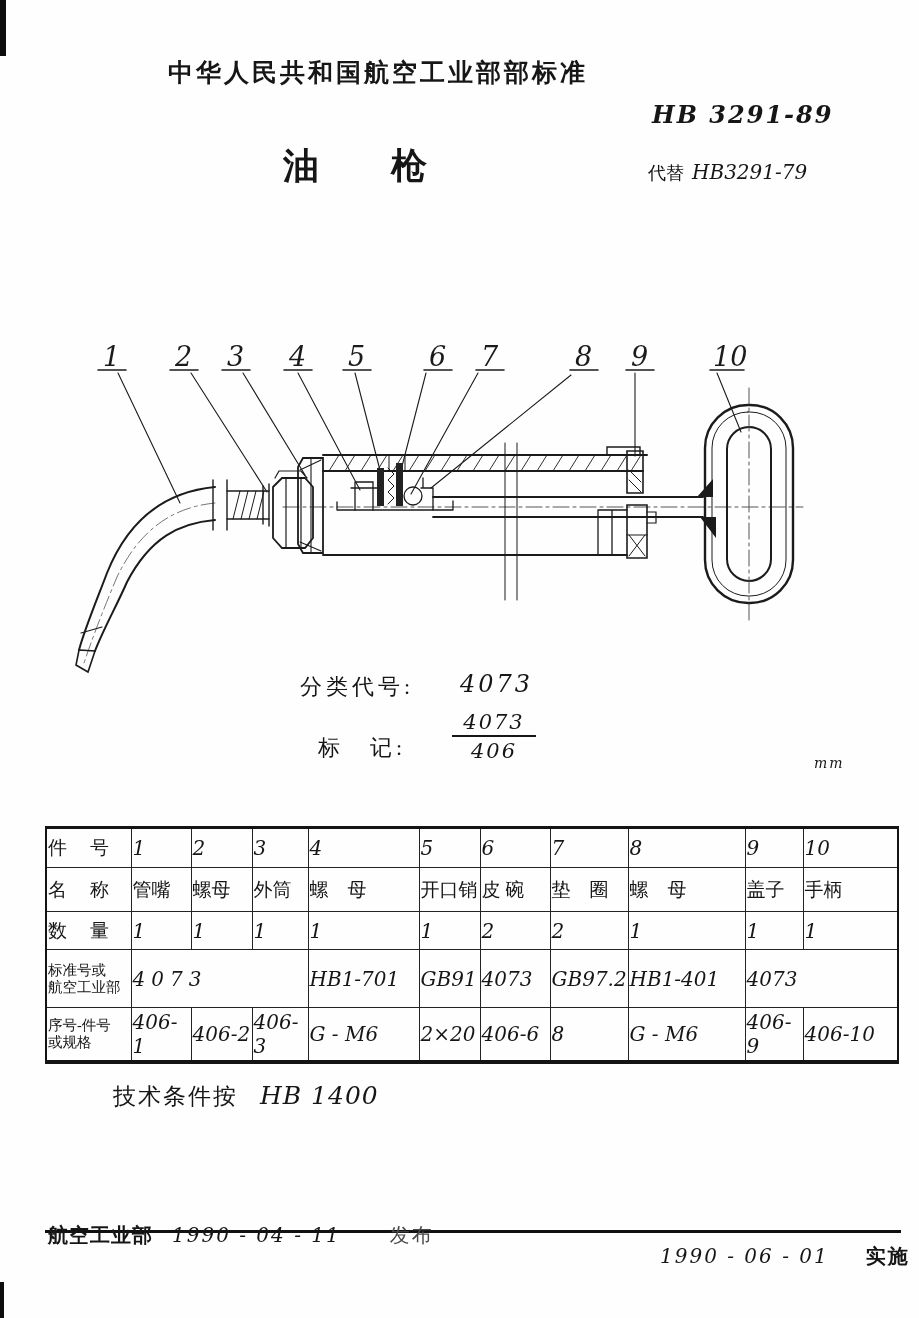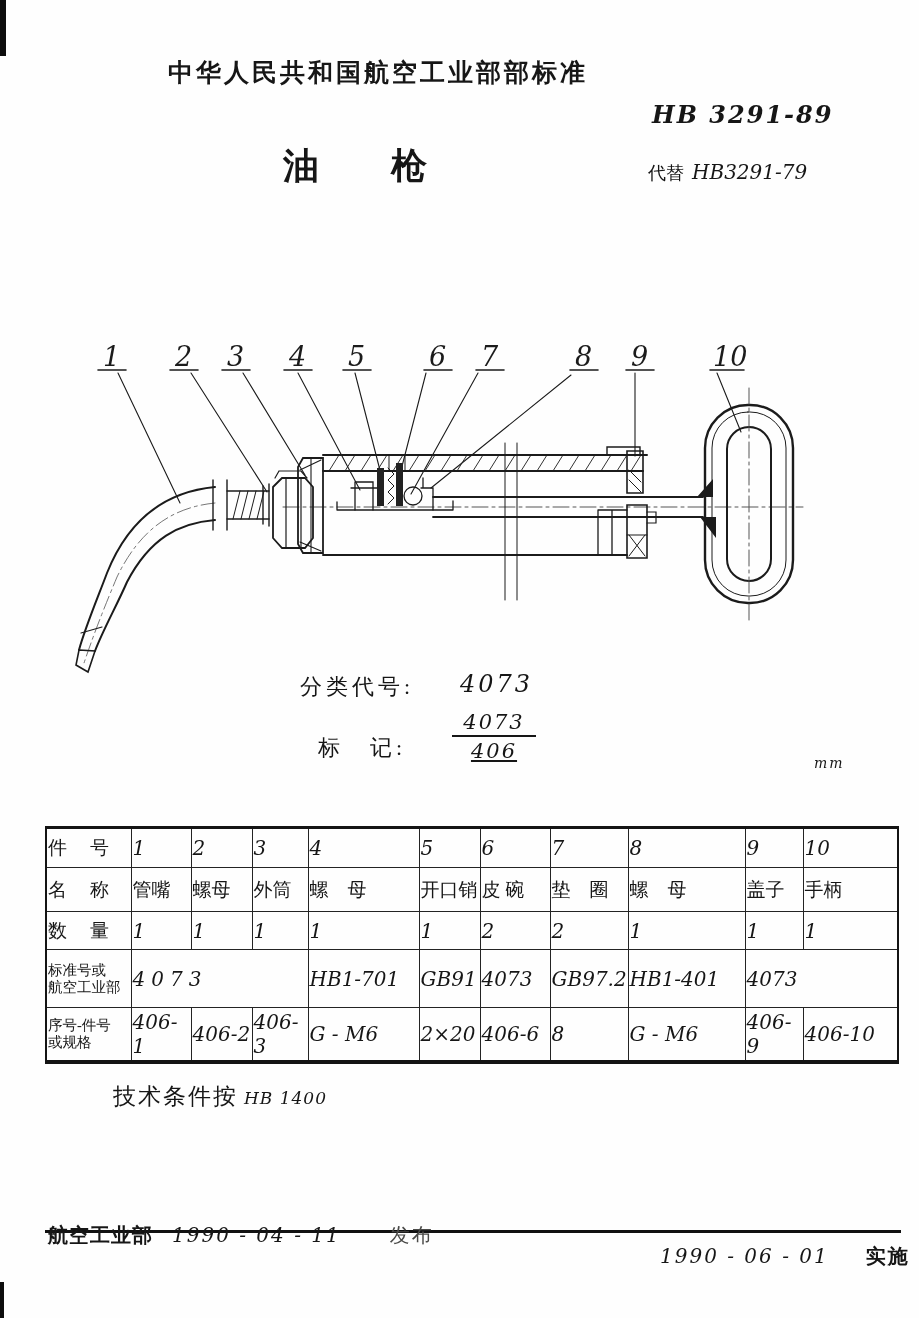--- a/index.html
+++ b/index.html
@@ -24,21 +24,21 @@
   .doc-title{ left:283px; top:142px; font-size:36px; font-weight:bold; }
   .replaces { left:648px; top:160px; font-size:18px; }
   .replaces .val { font-size:20px; margin-left:8px; }
 
   
   .cls-row  { left:300px; top:672px; font-size:22px; letter-spacing:4px; }
   .cls-val  { left:460px; top:670px; font-size:24px; letter-spacing:3px; }
   .mark-row { left:318px; top:733px; font-size:22px; letter-spacing:4px; }
   .fraction { left:452px; top:710px; width:84px; text-align:center; font-size:21px; }
   .fraction .num { display:block; border-bottom:2px solid #161616; padding:0 4px 1px 4px; letter-spacing:2px; }
-  .fraction .den { display:block; padding-top:2px; letter-spacing:2px;text-decoration:underline; }
+  .fraction .den { display:block; padding-top:2px; letter-spacing:2px; }
 
   .unit-label { left:814px; top:755px; font-size:14px; letter-spacing:2px; }
 
   
   .parts-table {
     position:absolute; left:45px; top:826px;
     width:852px; border-collapse:collapse; table-layout:fixed;
     border-top:3px solid #141414; border-bottom:4px solid #141414;
     border-left:2px solid #141414; border-right:2px solid #141414;
   }
@@ -48,21 +48,21 @@
     padding:0 1px; overflow:hidden;
   }
   .parts-table .rowhead { font-size:19px; letter-spacing:2px; }
   .parts-table .rowhead.small { font-size:14.5px; line-height:1.15; letter-spacing:0; }
   .parts-table .hand { font-size:20px; }
   .parts-table .name { font-size:19px; }
 
   
   .tech-note { left:113px; top:1081px; font-size:23px; }
   .tech-note .lbl { letter-spacing:2px; font-weight:500; }
-  .tech-note .val { font-size:17px; margin-left:6px; letter-spacing:1px; }
+  .tech-note .val { font-size:25px; margin-left:22px; letter-spacing:1px; }
 
   
   .footer-rule { left:45px; top:1230px; width:856px; height:3px; background:#111; }
   .footer-left  { left:48px;  top:1222px; font-size:20px; }
   .footer-left .org { font-weight:bold; letter-spacing:1px; }
   .footer-left .date { margin-left:14px; letter-spacing:2px; }
   .footer-left .lbl { margin-left:44px; color:#4a4a48; letter-spacing:2px; }
   .footer-right { left:660px; top:1243px; font-size:20px; }
   .footer-right .date { letter-spacing:2px; }
   .footer-right .lbl { font-weight:bold; margin-left:32px; letter-spacing:2px; }

